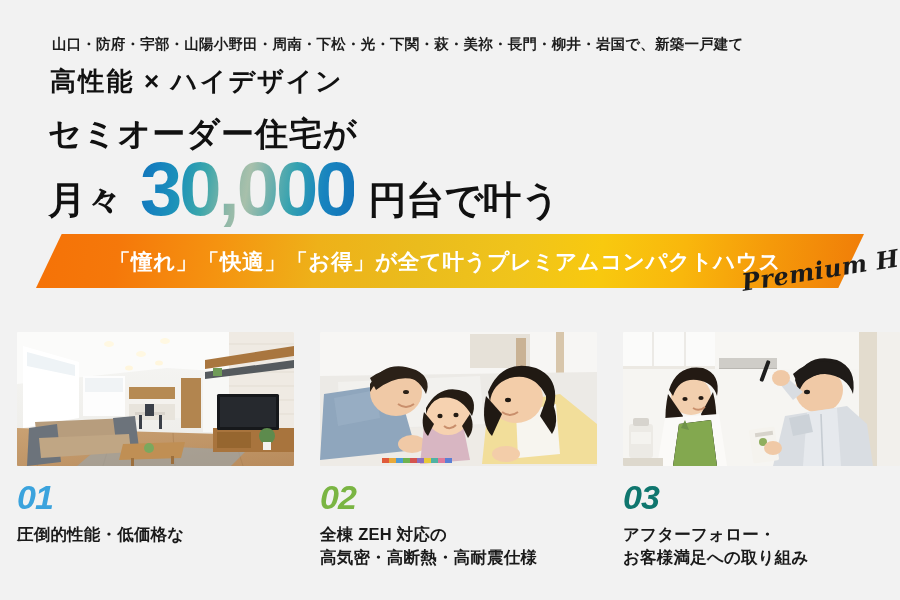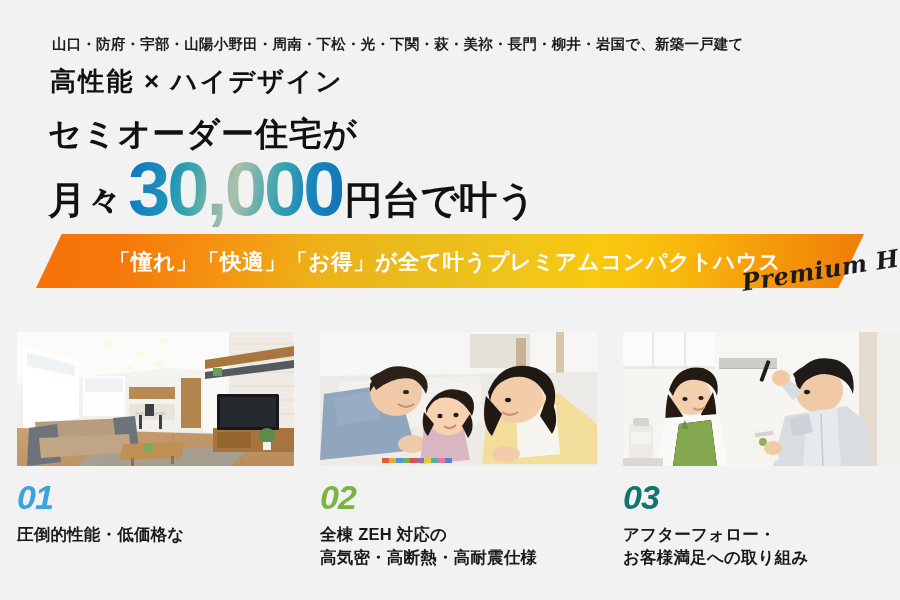--- a/index.html
+++ b/index.html
@@ -58,20 +58,21 @@
   }
 
   
   .price-row {
     position: absolute;
     left: 48px;
     top: 143px;
     display: flex;
     align-items: baseline;
     white-space: nowrap;
+    gap: 12px;
   }
   .price-pre {
     font-size: 38px;
     font-weight: 700;
     color: #111;
     letter-spacing: -1px;
     line-height: 1;
     position: relative;
     top: -2px;
   }

